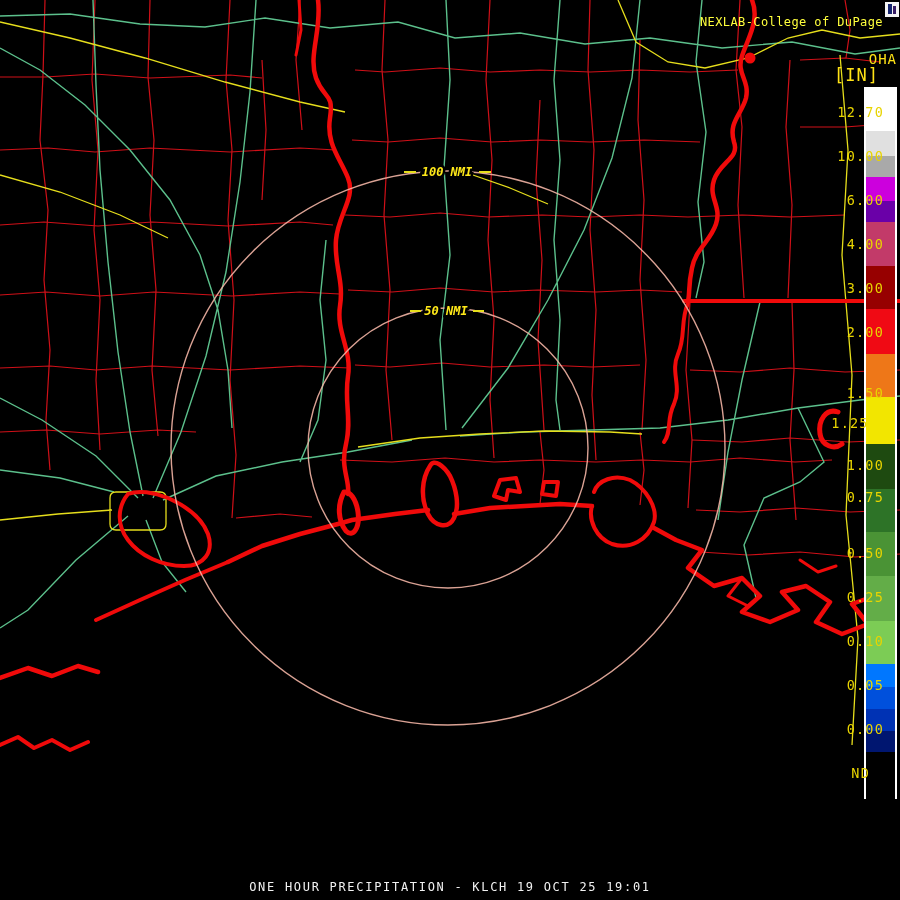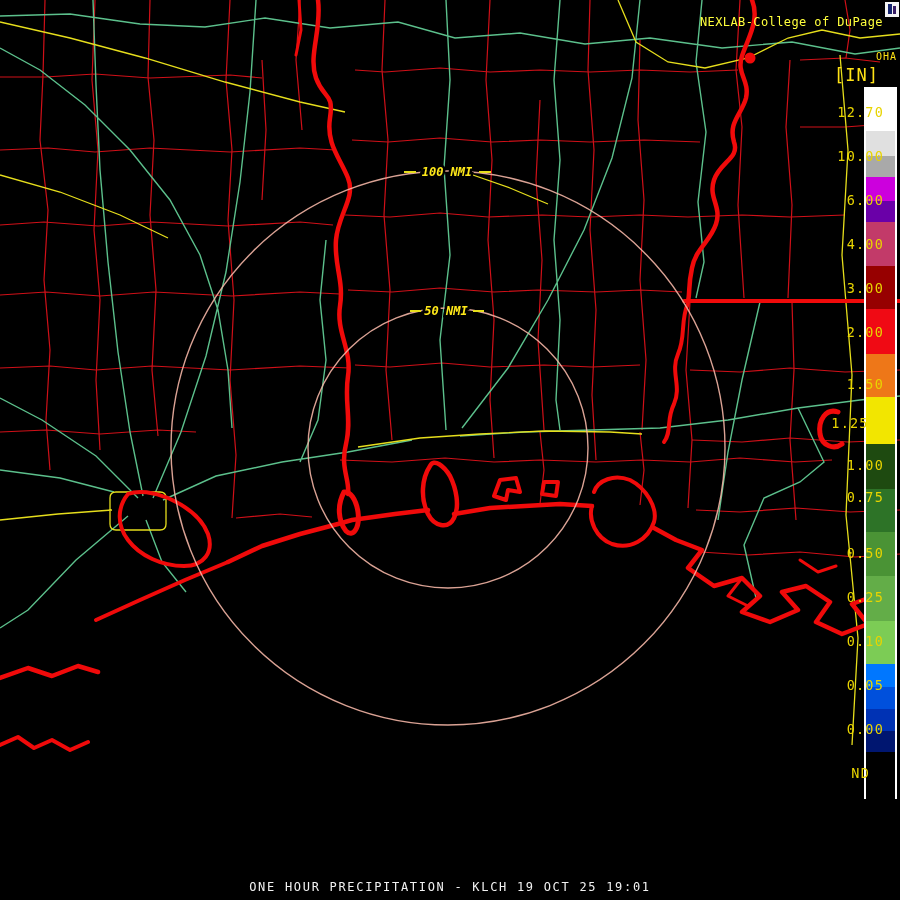--- a/index.html
+++ b/index.html
@@ -13,21 +13,21 @@
   .ring{stroke:#f2b4a4;stroke-width:1.4;fill:none;opacity:.9;}
   .ring-label{font-family:"DejaVu Sans Mono",monospace;font-size:12px;font-style:italic;
               font-weight:bold;fill:#ffe919;paint-order:stroke;stroke:#000;stroke-width:5;}
   .ring-dash{stroke:#e6de1c;stroke-width:2;}
   
   #title{position:absolute;top:4px;right:17px;color:#ffff3c;font-size:12px;letter-spacing:.4px;margin-top:11px;}
   #logo{position:absolute;top:2px;right:1px;width:14px;height:15px;background:#f4f4f4;}
   #logo .m1{position:absolute;left:3px;top:2px;width:4px;height:10px;background:#15246e;}
   #logo .m2{position:absolute;left:8px;top:4px;width:3px;height:8px;background:#381d66;}
   
-  #unit-line1{position:absolute;top:51px;right:3px;color:#ffe215;font-size:10px;letter-spacing:1px;}
+  #unit-line1{position:absolute;top:51px;right:3px;color:#ffe215;font-size:14px;letter-spacing:1px;}
   #unit-line2{position:absolute;top:65px;right:21px;color:#ffe215;font-size:17px;letter-spacing:1px;}
   #colorbar{position:absolute;left:864px;top:87px;width:29px;height:708px;border:2px solid #fff;
             background:#000;display:flex;flex-direction:column;}
   #colorbar .seg{width:100%;flex:0 0 auto;}
   #legend-labels{position:absolute;left:816px;top:90px;width:68px;height:705px;}
   #legend-labels span{position:absolute;right:0;width:100%;text-align:right;color:#e8d400;
                       font-size:13.5px;letter-spacing:1.2px;line-height:14px;}
   
   #caption{position:absolute;left:0;bottom:6px;width:100%;text-align:center;color:#f2f2f2;
            font-size:12px;letter-spacing:1.7px;white-space:pre;}
@@ -172,21 +172,21 @@
       <div class="seg" style="background: rgb(0, 22, 112); height: 21px;"></div>
       <div class="seg" style="background: rgb(0, 0, 0); height: 53px;"></div>
     </div>
   <div id="legend-labels">
       <span style="top: 15px;">12.70</span>
       <span style="top: 59.07px;">10.00</span>
       <span style="top: 103.14px;">6.00</span>
       <span style="top: 147.21px;">4.00</span>
       <span style="top: 191.28px;">3.00</span>
       <span style="top: 235.35px;">2.00</span>
-      <span style="top: 287px;">1.50</span>
+      <span style="top: 296px;">1.50</span>
       <span style="top: 326px; text-align: center;">1.25</span>
       <span style="top: 367.56px;">1.00</span>
       <span style="top: 400px;">0.75</span>
       <span style="top: 455.7px;">0.50</span>
       <span style="top: 499.77px;">0.25</span>
       <span style="top: 544px;">0.10</span>
       <span style="top: 587.91px;">0.05</span>
       <span style="top: 631.98px;">0.00</span>
       <span style="top: 676.05px; padding-right: 14px;">ND</span>
     </div>

